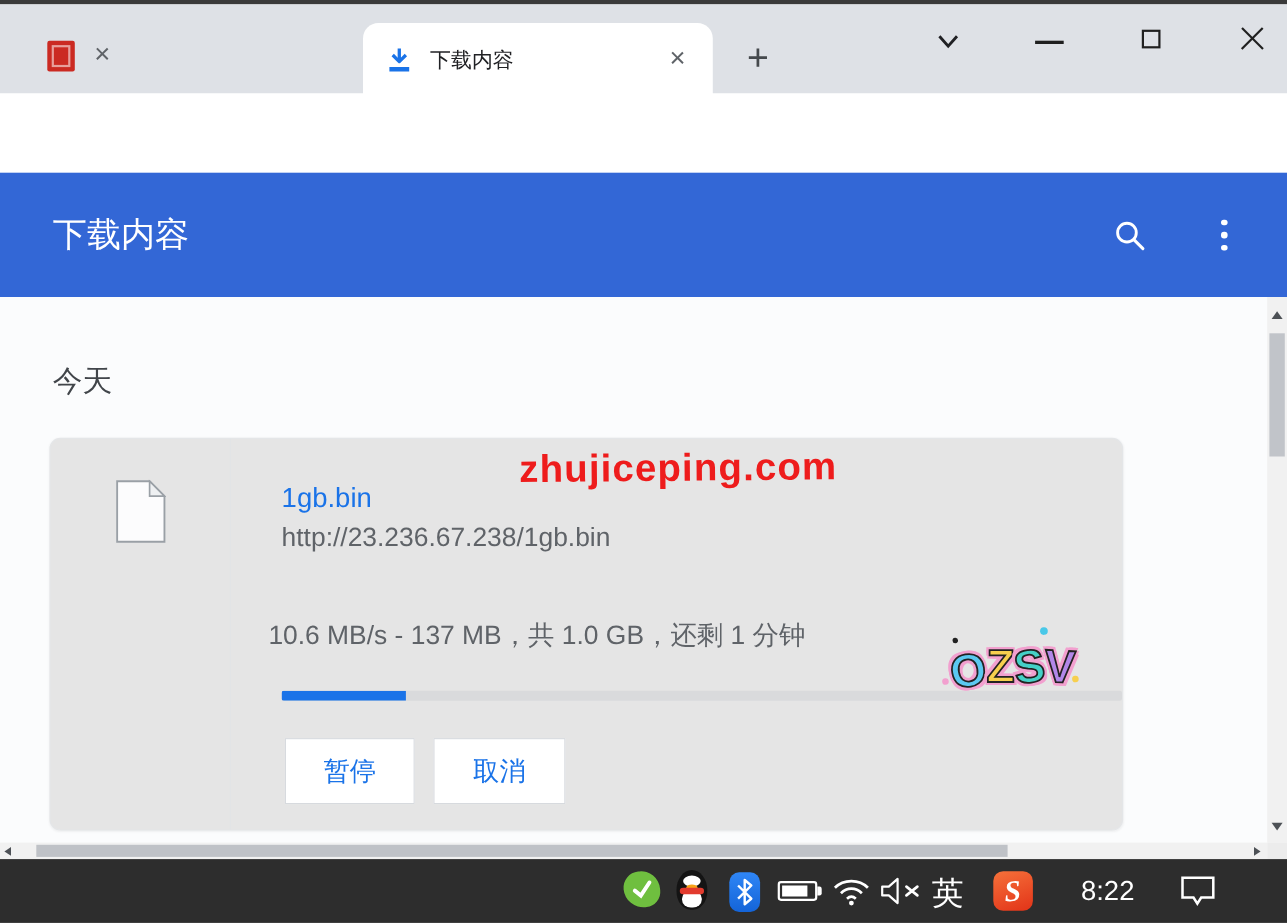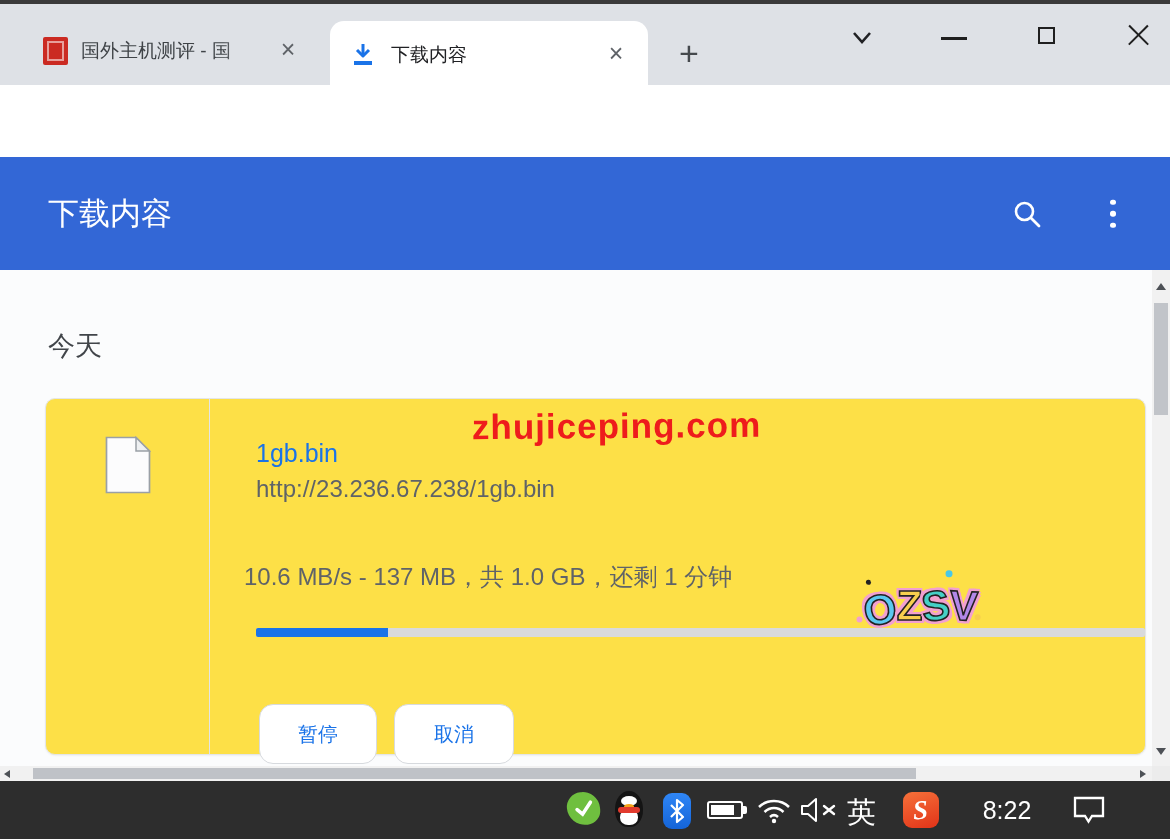--- a/index.html
+++ b/index.html
@@ -57,32 +57,32 @@
   
   .page-header { position:absolute; left:0; top:157px; width:100%; height:113px; background:#3367d6; }
   .ph-title { position:absolute; left:48px; top:50%; transform:translateY(-50%); color:#fff; font-size:31px; }
   .ph-search { position:absolute; left:1012px; top:50%; transform:translateY(-50%); cursor:pointer; }
   .ph-kebab { position:absolute; left:1110px; top:50%; transform:translateY(-50%); }
   .ph-kebab i { background:#fff; width:5.5px; height:5.5px; }
 
   
   .content { position:absolute; left:0; top:270px; width:1152px; height:496px; background:#fbfcfd; }
   .date-label { position:absolute; left:48px; top:58px; font-size:27px; color:#41454a; }
-  .card { position:absolute; left:45px; top:128px; width:1101px; height:357px; background:#fde047;
+  .card { position:absolute; left:45px; top:128px; width:976px; height:357px; background:#e5e5e5;
           border:1px solid #e4e6e8; border-radius:10px; box-shadow:0 1px 2px rgba(0,0,0,.05); }
   .card-divider { position:absolute; left:163px; top:0; bottom:0; width:1px; background:#e2e4e6; }
   .file-icon { position:absolute; left:59px; top:37px; }
   .dl-name { position:absolute; left:210px; top:40px; font-size:25px; font-weight:500; color:#1a73e8; cursor:pointer; }
   .dl-src { position:absolute; left:210px; top:76px; font-size:24px; color:#5f6368; }
   .dl-status { position:absolute; left:198px; top:162px; font-size:24px; color:#5f6368; }
   .progress { position:absolute; left:210px; top:229px; right:0; height:9px; background:#d9dadc; border-radius:2px; overflow:hidden; }
   .progress-fill { height:100%; width:15%; background:#1a73e8; }
   .card-btn { position:absolute; top:272px; height:60px; background:#fff; border:1.5px solid #d7dade;
-              border-radius:14px; color:#1a73e8; font-size:20px; display:flex; align-items:center;
-              justify-content:center; cursor:pointer;margin-top:33px; }
+              border-radius:0; color:#1a73e8; font-size:24px; display:flex; align-items:center;
+              justify-content:center; cursor:pointer; }
   .btn-pause { left:213px; width:118px; }
   .btn-cancel { left:348px; width:120px; }
 
   .watermark { position:absolute; left:472px; top:136px; font-size:35px; font-weight:700; color:#ee1c1c;
                transform:rotate(-.5deg); letter-spacing:1px; z-index:5; }
 
   .sticker { position:absolute; left:864px; top:308px; width:120px; height:64px; z-index:6; transform:rotate(-4deg); }
   .sticker .ltr { font-size:42px; font-weight:800; display:inline-block; line-height:58px;
                   -webkit-text-stroke:1.6px #222;
                   text-shadow:-3px 0 0 #f2a0cf, 3px 0 0 #f2a0cf, 0 -3px 0 #f2a0cf, 0 3px 0 #f2a0cf,
@@ -139,21 +139,20 @@
 </head>
 <body>
 
 <div class="screen">
 
   <div class="top-edge"></div>
 
   <div class="tabstrip">
     <div class="tab-inactive">
       <div class="seal-favicon"></div>
-      <div class="tab-title-1">国外主机测评 - 国</div>
       <div class="tab-close">×</div>
     </div>
     <div class="tab-active">
       <svg width="26" height="26" viewBox="0 0 26 26">
         <path d="M13 2 v11" stroke="#1a73e8" stroke-width="3" fill="none"></path>
         <path d="M7 8 l6 6 6-6" stroke="#1a73e8" stroke-width="3" fill="none" stroke-linejoin="round"></path>
         <path d="M4 21 h18" stroke="#1a73e8" stroke-width="4" fill="none"></path>
       </svg>
       <div class="tab-title-2">下载内容</div>
       <div class="tab-close">×</div>

